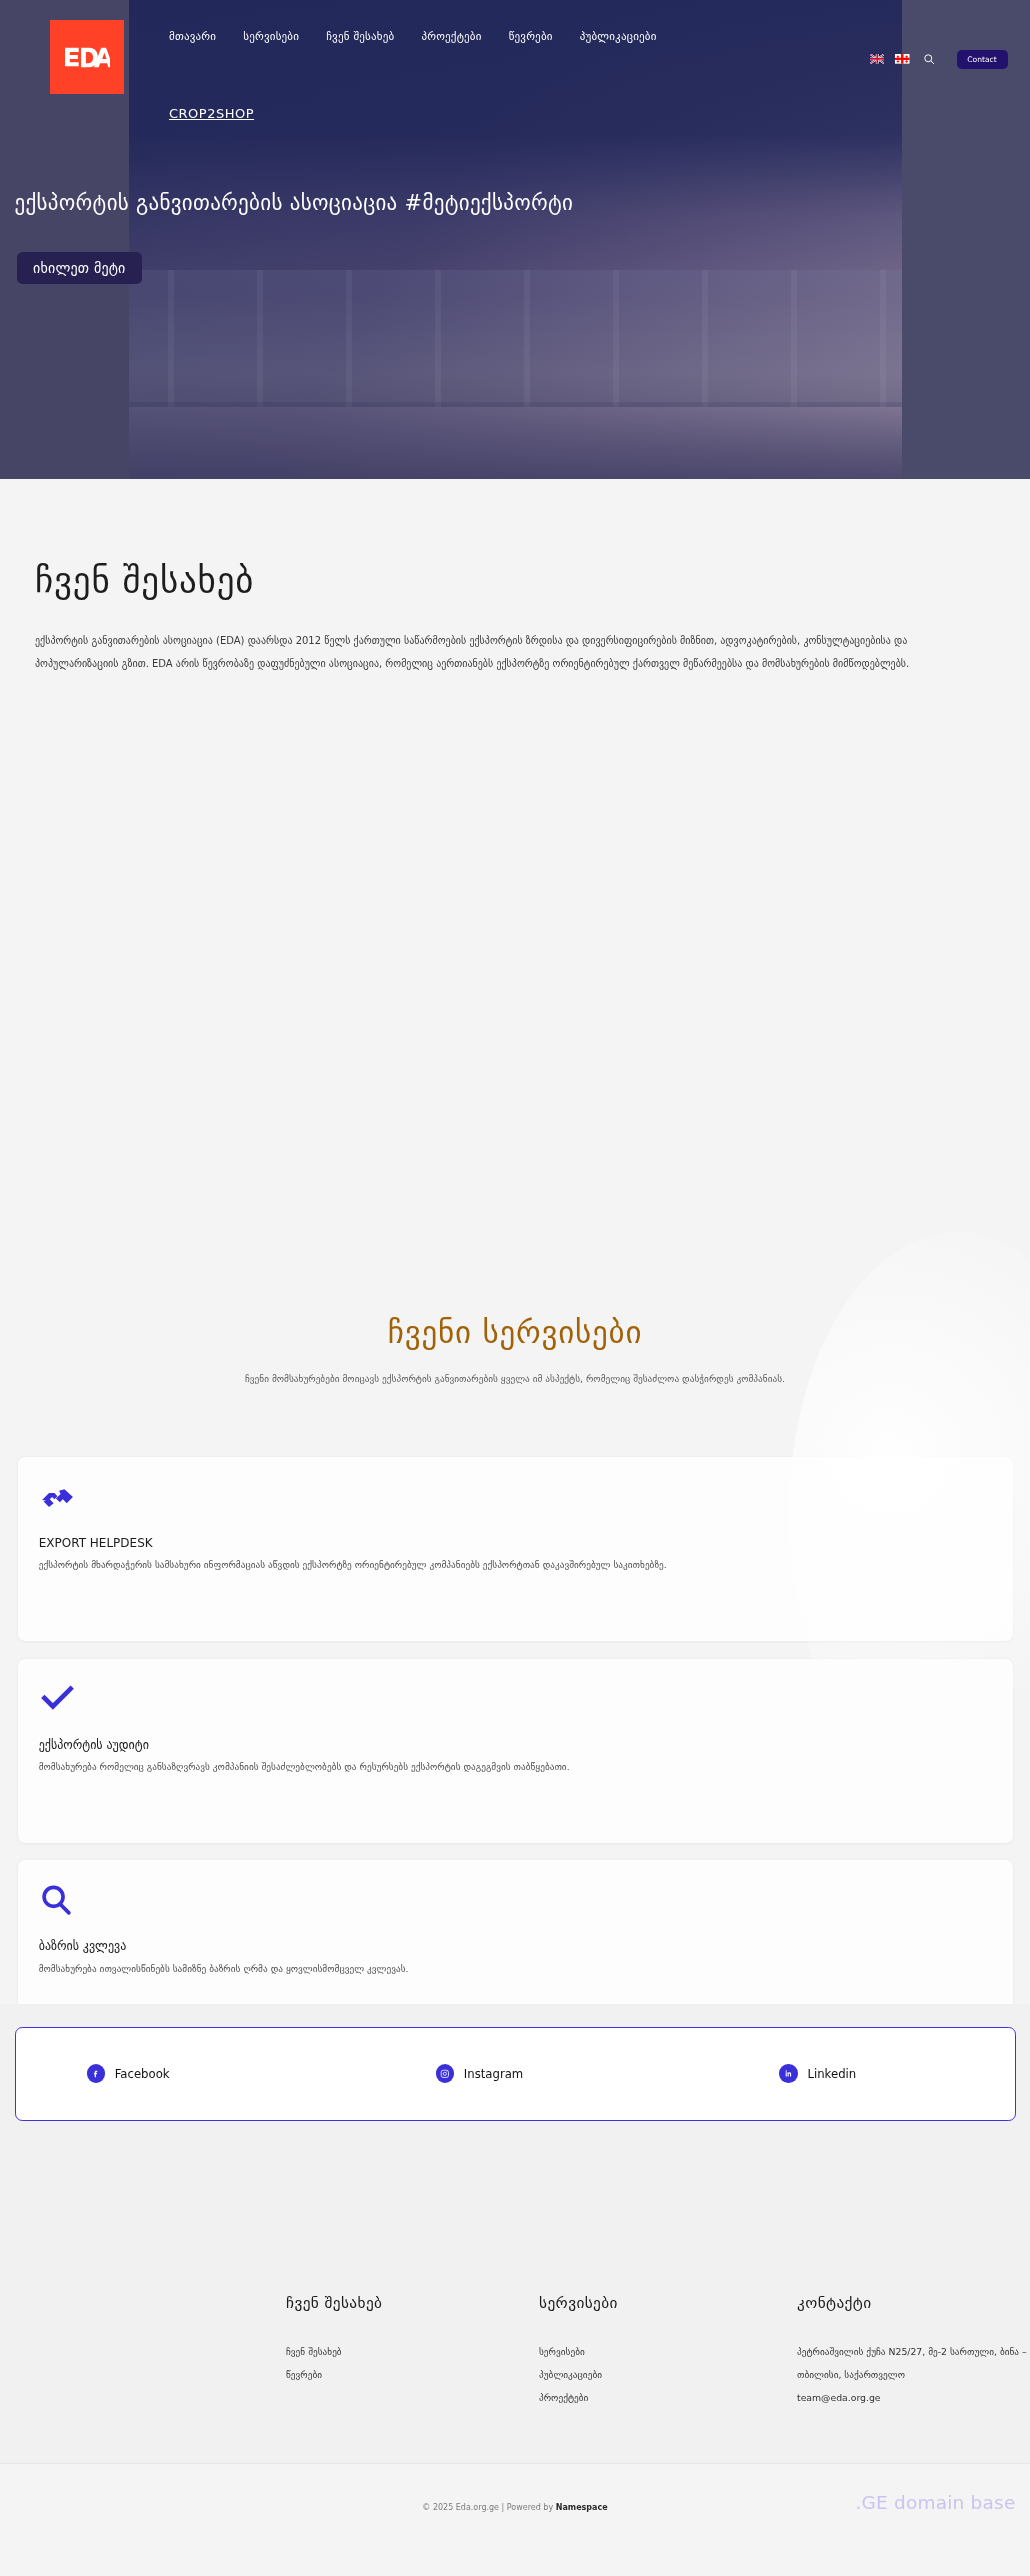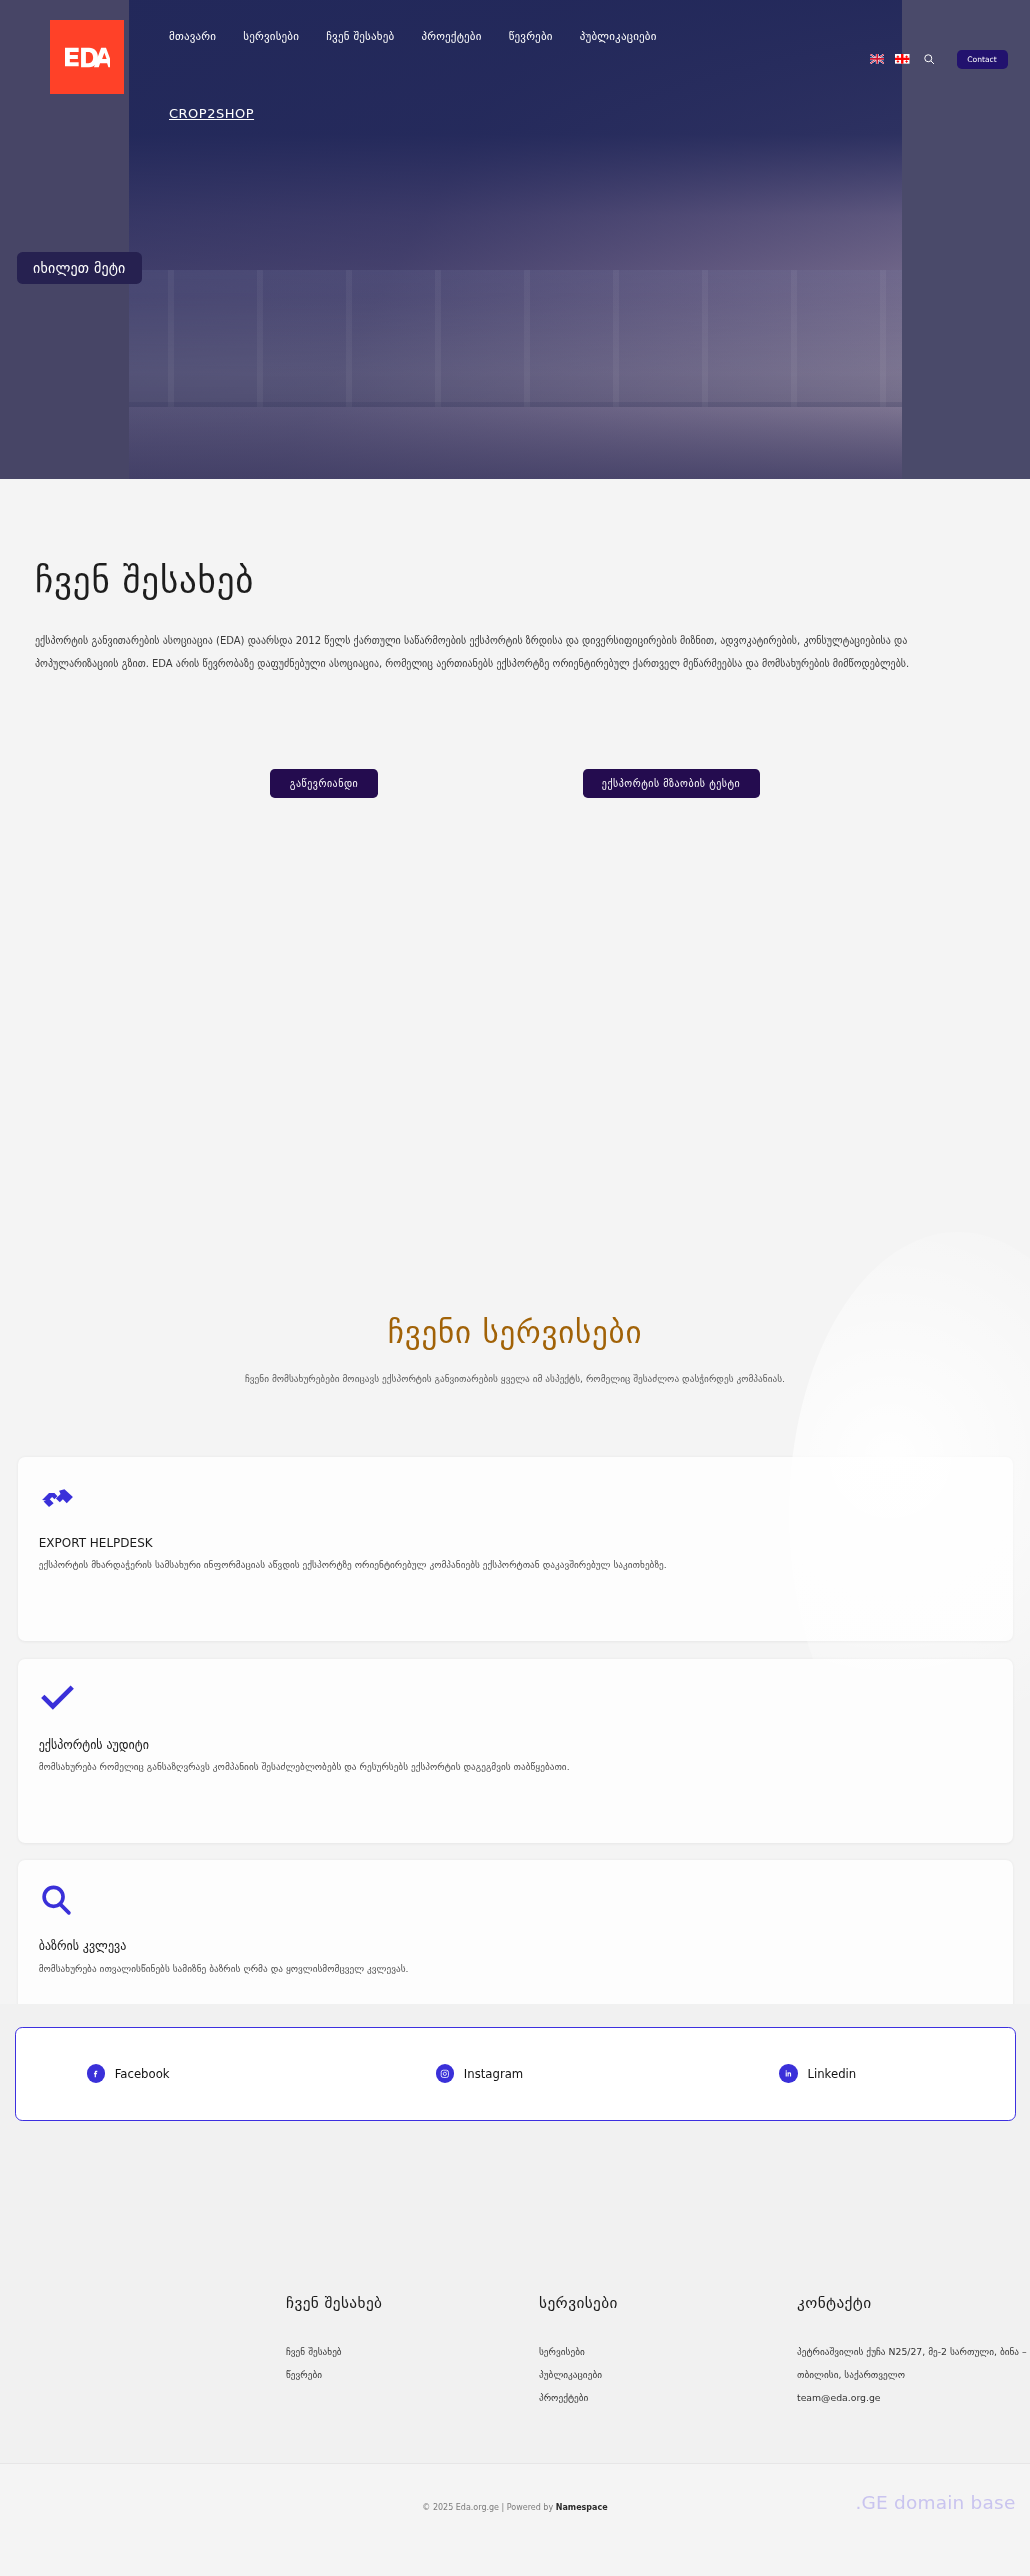--- a/index.html
+++ b/index.html
@@ -325,30 +325,27 @@
       <button class="search-btn" aria-label="search">
         <svg width="12" height="12" viewBox="0 0 24 24" fill="none" stroke="#ffffff" stroke-width="2">
           <circle cx="10.5" cy="10.5" r="7"></circle>
             <line x1="16" y1="16" x2="22" y2="22"></line>
         </svg>
       </button>
       <button class="contact-btn">Contact</button>
     </div>
   </nav>
 
+  <h1 class="hero-title">ექსპორტის განვითარების ასოციაცია #მეტიექსპორტი</h1>
   <button class="hero-cta">იხილეთ მეტი</button>
 </section>
 
 <section class="about">
   <h2 class="about-title">ჩვენ შესახებ</h2>
   <p class="about-text">ექსპორტის განვითარების ასოციაცია (EDA) დაარსდა 2012 წელს ქართული საწარმოების ექსპორტის ზრდისა და დივერსიფიცირების მიზნით, ადვოკატირების, კონსულტაციებისა და პოპულარიზაციის გზით. EDA არის წევრობაზე დაფუძნებული ასოციაცია, რომელიც აერთიანებს ექსპორტზე ორიენტირებულ ქართველ მეწარმეებსა და მომსახურების მიმწოდებლებს.</p>
-  <div class="about-buttons">
-    <button class="btn-dark">გაწევრიანდი</button>
-    <button class="btn-dark">ექსპორტის მზაობის ტესტი</button>
-  </div>
 </section>
 
 <section class="services">
   <h2 class="services-title">ჩვენი სერვისები</h2>
   <p class="services-sub">ჩვენი მომსახურებები მოიცავს ექსპორტის განვითარების ყველა იმ ასპექტს, რომელიც შესაძლოა დასჭირდეს კომპანიას.</p>
 
   <div class="cards">
 
     <div class="card">
       <div class="card-icon">

